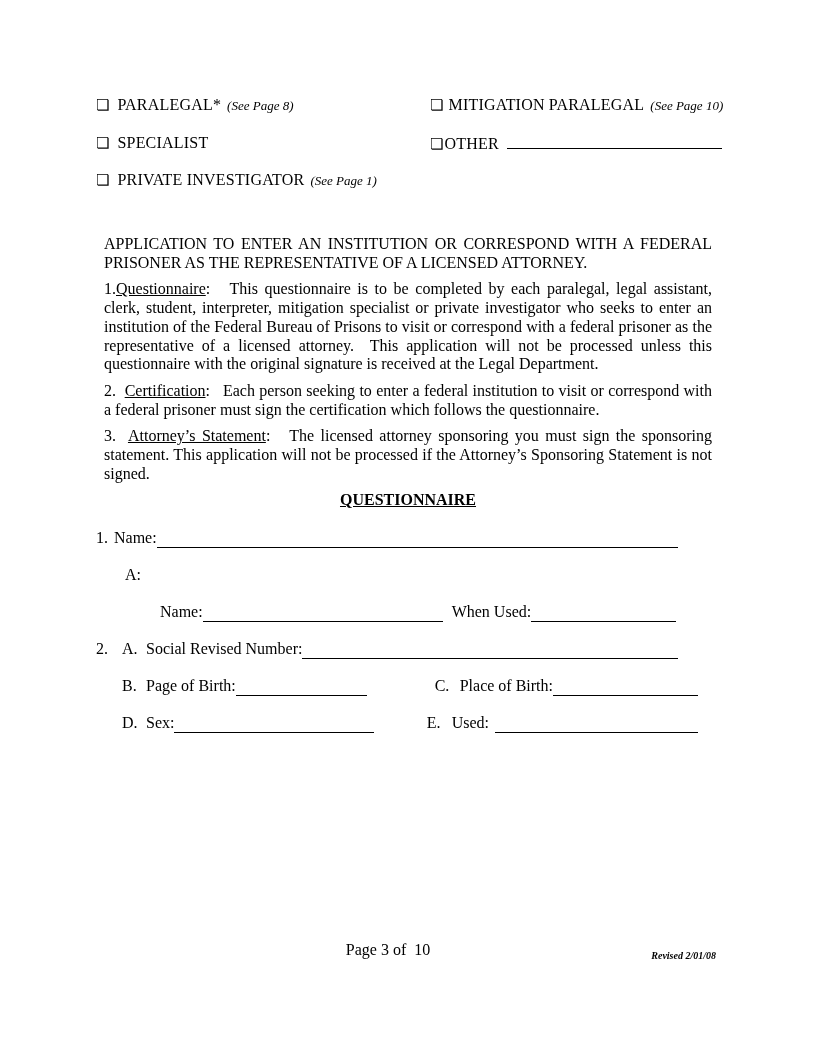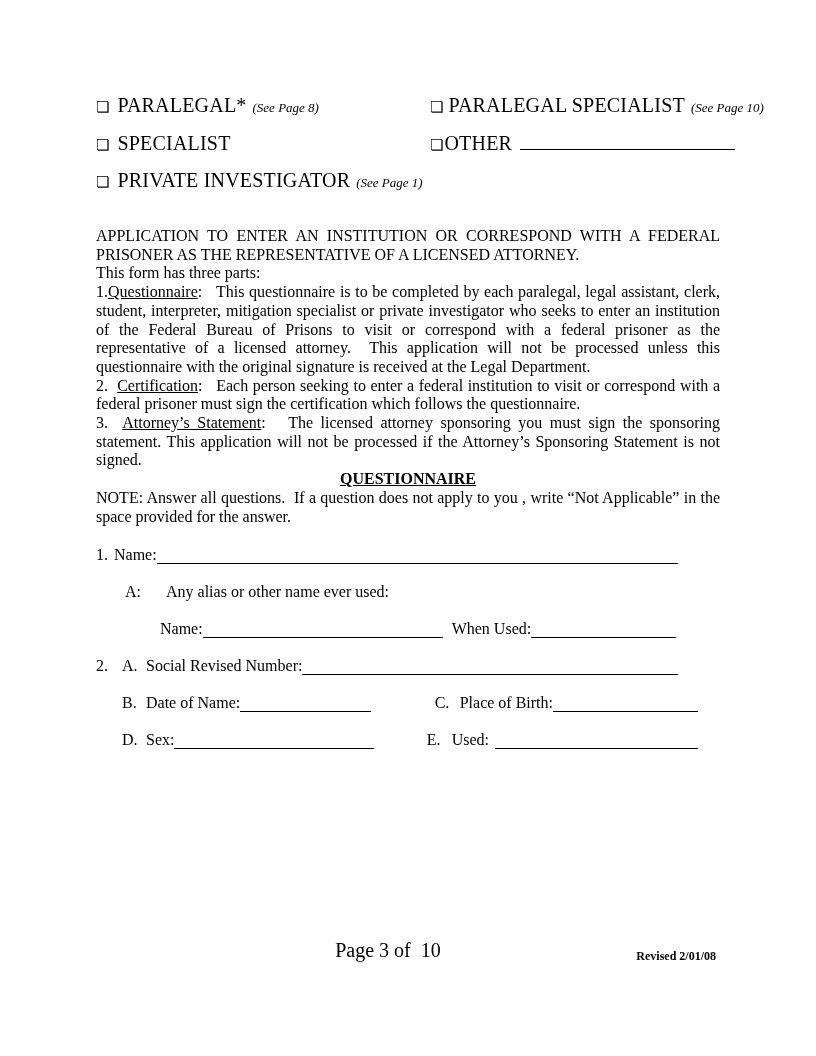--- a/index.html
+++ b/index.html
@@ -15,26 +15,26 @@
   
   .role-item{position:absolute;display:flex;align-items:baseline;white-space:nowrap;}
   #role-paralegal{left:96px;top:96px;}
   #role-mitigation{left:430px;top:96px;}
   #role-interpreter{left:96px;top:134px;}
   #role-other{left:430px;top:134px;}
   #role-pi{left:96px;top:171px;}
   .cb{font-family:"DejaVu Sans",sans-serif;font-size:15px;margin-right:8px;}
   #role-mitigation .cb{margin-right:5px;}
   #role-other .cb{margin-right:1px;}
-  .role-label{font-size:20px;letter-spacing:0.2px;font-family:Liberation Serif, serif;}
+  .role-label{font-size:16px;letter-spacing:0.2px;font-family:Liberation Serif, serif;}
   .role-note{font-style:italic;font-size:13px;margin-left:6px;}
   .role-blank{display:inline-block;width:215px;border-bottom:1px solid #000;height:14px;margin-left:8px;}
   
   .content{position:absolute;left:96px;top:227px;width:624px;}
-  .content p{margin:0;}
+  .content p{margin:8px;}
   .p-just{text-align:justify;}
   .p-title{margin:0;}
   .p-parts{margin-top:20px;}
   .p-1{margin-top:16px;}
   .p-2{margin-top:17px;}
   .p-3{margin-top:18px;}
   .u{text-decoration:underline;}
   .b{font-weight:normal;}
   .h-q{margin:0;text-align:center;font-weight:bold;}
   .h-q span{text-decoration:underline;}
@@ -54,36 +54,36 @@
   .gap9{width:9px;flex:none;}
   .row-ssn{padding-right:42px;}
   .row-bc{padding-left:26px;padding-right:22px;}
   .blank-131{width:131px;flex:none;}
   .blank-145{width:145px;flex:none;}
   .row-de{padding-left:26px;padding-right:22px;}
   .blank-200{width:200px;flex:none;}
   .blank-203{width:203px;flex:none;}
   .gap6{width:6px;flex:none;}
   
-  .footer-page{position:absolute;top:941px;left:0;width:776px;text-align:center;font-size:20px;}
-  .footer-revised{position:absolute;top:947px;right:100px;font-size:12px;font-weight:bold;}
+  .footer-page{position:absolute;top:941px;left:0;width:776px;text-align:center;font-size:16px;}
+  .footer-revised{position:absolute;top:947px;right:100px;font-size:10px;font-weight:bold;font-style:italic;}
 </style>
 </head>
 <body>
 
 <div class="page">
 
   <div class="role-item" id="role-paralegal">
     <span class="cb">❏</span>
     <span class="role-label">PARALEGAL*</span>
     <span class="role-note">(See Page 8)</span>
   </div>
   <div class="role-item" id="role-mitigation">
     <span class="cb">❏</span>
-    <span class="role-label">PARALEGAL SPECIALIST</span>
+    <span class="role-label">MITIGATION PARALEGAL</span>
     <span class="role-note">(See Page 10)</span>
   </div>
   <div class="role-item" id="role-interpreter">
     <span class="cb">❏</span>
     <span class="role-label">SPECIALIST</span>
   </div>
   <div class="role-item" id="role-other">
     <span class="cb">❏</span>
     <span class="role-label">OTHER</span>
     <span class="role-blank"></span>
@@ -91,61 +91,58 @@
   <div class="role-item" id="role-pi">
     <span class="cb">❏</span>
     <span class="role-label">PRIVATE INVESTIGATOR</span>
     <span class="role-note">(See Page 1)</span>
   </div>
 
   <div class="content">
 
     <p class="p-title p-just">APPLICATION TO ENTER AN INSTITUTION OR CORRESPOND WITH A FEDERAL PRISONER AS THE REPRESENTATIVE OF A LICENSED ATTORNEY.</p>
 
-    <p class="p-parts">This form has three parts:</p>
 
     <p class="p-1 p-just"><span>1.</span><span class="u">Questionnaire</span><span>:&nbsp;&nbsp; This questionnaire is to be completed by each paralegal, legal assistant, clerk, student, interpreter, mitigation specialist or private investigator who seeks to enter an institution of the Federal Bureau of Prisons to visit or correspond with a federal prisoner as the representative of a licensed attorney.&nbsp; This application will not be processed unless this questionnaire with the original signature is received at the Legal Department.</span></p>
 
     <p class="p-2 p-just"><span>2.&nbsp; </span><span class="u">Certification</span><span>:&nbsp;&nbsp; Each person seeking to enter a federal institution to visit or correspond with a federal prisoner </span><span class="b">must sign</span><span> the certification which follows the questionnaire.</span></p>
 
     <p class="p-3 p-just"><span>3.&nbsp; </span><span class="u">Attorney’s Statement</span><span>:&nbsp;&nbsp; </span><span class="b">The licensed attorney sponsoring you must sign the sponsoring statement.</span><span> This application will not be processed if the Attorney’s Sponsoring Statement is not signed.</span></p>
 
     <p class="h-q"><span>QUESTIONNAIRE</span></p>
 
-    <p class="p-note p-just">NOTE: Answer all questions.&nbsp; If a question does not apply to you , write “Not Applicable” in the space provided for the answer.</p>
 
     <div class="qrow qrow-first row-name">
       <span class="num w18">1.</span>
       <span>Name:</span>
       <span class="blank grow"></span>
     </div>
 
     <div class="qrow row-alias-head">
       <span class="num">A:</span>
-      <span class="alias-q">Any alias or other name ever used:</span>
     </div>
 
     <div class="qrow row-alias">
       <span>Name:</span>
       <span class="blank blank-240"></span>
       <span class="gap9"></span>
       <span>When Used:</span>
       <span class="blank grow"></span>
     </div>
 
     <div class="qrow row-ssn">
       <span class="num w26">2.</span>
       <span class="num w24">A.</span>
       <span>Social Revised Number:</span>
       <span class="blank grow"></span>
     </div>
 
     <div class="qrow row-bc">
       <span class="num w24">B.</span>
-      <span>Date of Name:</span>
+      <span>Page of Birth:</span>
       <span class="blank blank-131"></span>
       <span class="grow"></span>
       <span class="num w25">C.</span>
       <span>Place of Birth:</span>
       <span class="blank blank-145"></span>
     </div>
 
     <div class="qrow row-de">
       <span class="num w24">D.</span>
       <span>Sex:</span>

